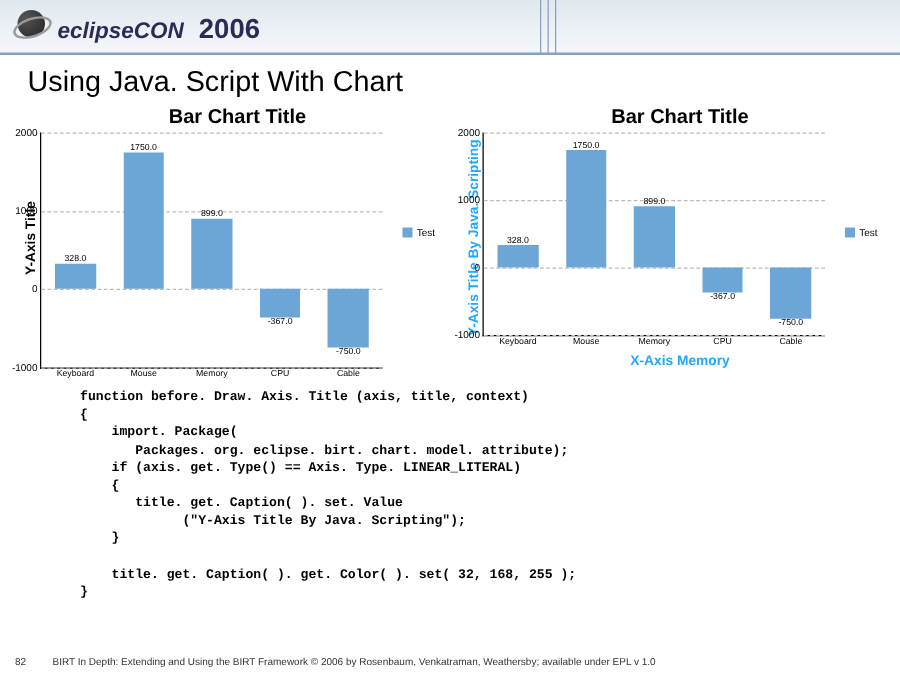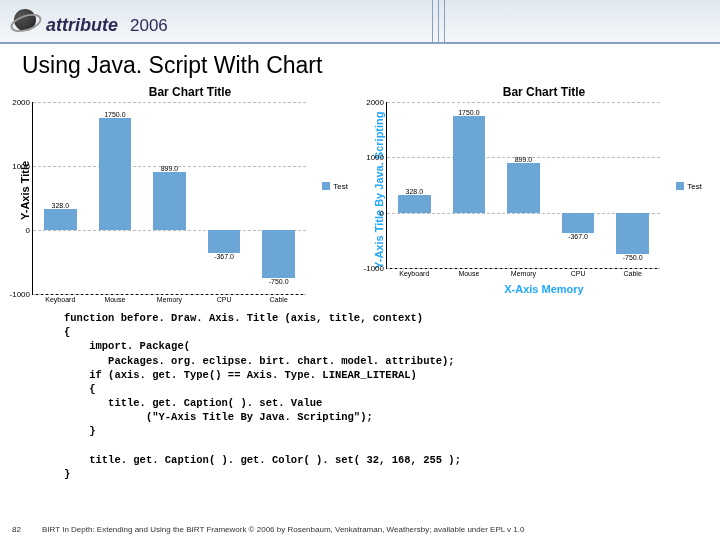--- a/index.html
+++ b/index.html
@@ -2,31 +2,31 @@
 <html><head>
 <meta charset="utf-8">
 <style>
   * { box-sizing: border-box; margin: 0; padding: 0; }
   body { width: 720px; height: 540px; font-family: Arial, sans-serif; background: #fff; position: relative; }
   .header { height: 44px; background: linear-gradient(to bottom, #e0e8ef 0%, #f5f8fa 100%); display: flex; align-items: center; padding-left: 14px; position: relative; }
   .logo-wrap { display: flex; align-items: baseline; gap: 4px; }
   .logo-ball { width: 22px; height: 22px; border-radius: 50%; background: radial-gradient(circle at 30% 30%, #555, #222); display: inline-block; position: relative; }
   .logo-ball::after { content:""; position:absolute; width:28px; height:12px; border:2px solid #999; border-radius:50%; top:6px; left:-4px; transform:rotate(-18deg); }
   .logo-text { font-style: italic; font-weight: bold; font-size: 18px; color:#2b2b55; margin-left:6px; }
-  .logo-year { font-weight: normal; font-size: 17px; color:#2b2b55; margin-left:8px; }
+  .logo-year { font-weight: bold; font-size: 22px; color:#2b2b55; margin-left:8px; }
   .header-rule { position:absolute; left:0; right:0; bottom:0; height:2px; background:#8aa0c0; }
   .motif { position:absolute; right:270px; top:0; width:18px; height:44px; display:flex; }
   .motif div { width:4px; background:#8aa0c0; margin-right:5px; }
   .title { font-size: 23px; padding: 8px 0 6px 22px; color:#000; }
   .charts { display:flex; gap:24px; padding: 0 18px; height: 210px; }
   .chart { flex:1; position:relative; display:flex; }
   .yaxis-label { writing-mode: vertical-rl; transform: rotate(180deg); font-weight:bold; font-size:11px; text-align:center; padding: 0 1px; }
   .chart.right .yaxis-label { color: rgb(32,168,255); }
   .plot-wrap { flex:1; display:flex; flex-direction:column; }
-  .chart-title { font-weight:bold; font-size:12px; text-align:center; padding-bottom:3px; }
+  .chart-title { font-weight:bold; font-size:16px; text-align:center; padding-bottom:3px; }
   .plot { flex:1; position:relative; border-left:1px solid #000; border-bottom:1px solid #000; margin-right:42px; }
   .grid { position:absolute; left:0; right:0; border-top:1px dashed #bbb; }
   .ytick { position:absolute; right:100%; padding-right:3px; font-size:8px; transform:translateY(-50%); }
   .bars { position:absolute; left:0; right:0; top:0; bottom:0; display:flex; align-items:flex-end; }
   .bar-slot { flex:1; height:100%; position:relative; }
   .bar { position:absolute; left:20%; width:60%; background:#6ba6d6; }
   .bar-label { position:absolute; left:50%; transform:translateX(-50%); font-size:7px; white-space:nowrap; }
   .xtick { position:absolute; top:100%; left:50%; transform:translateX(-50%); font-size:7px; padding-top:2px; white-space:nowrap; }
   .xaxis-label { font-weight:bold; font-size:11px; text-align:center; padding-top:14px; }
   .chart.right .xaxis-label { color: rgb(32,168,255); }
@@ -36,21 +36,21 @@
   .footer { position:absolute; bottom:6px; left:0; right:0; display:flex; align-items:center; font-size:8px; color:#333; padding:0 12px; }
   .pagenum { width:30px; }
   .footer-text { flex:1; text-align:left; }
 </style>
 </head>
 <body>
 
 <div class="header">
   <div class="logo-wrap">
     <span class="logo-ball"></span>
-    <span class="logo-text">attribute</span>
+    <span class="logo-text">eclipseCON</span>
     <span class="logo-year">2006</span>
   </div>
   <div class="motif">
       <div></div>
       <div></div>
       <div></div>
     </div>
   <div class="header-rule"></div>
 </div>
 

